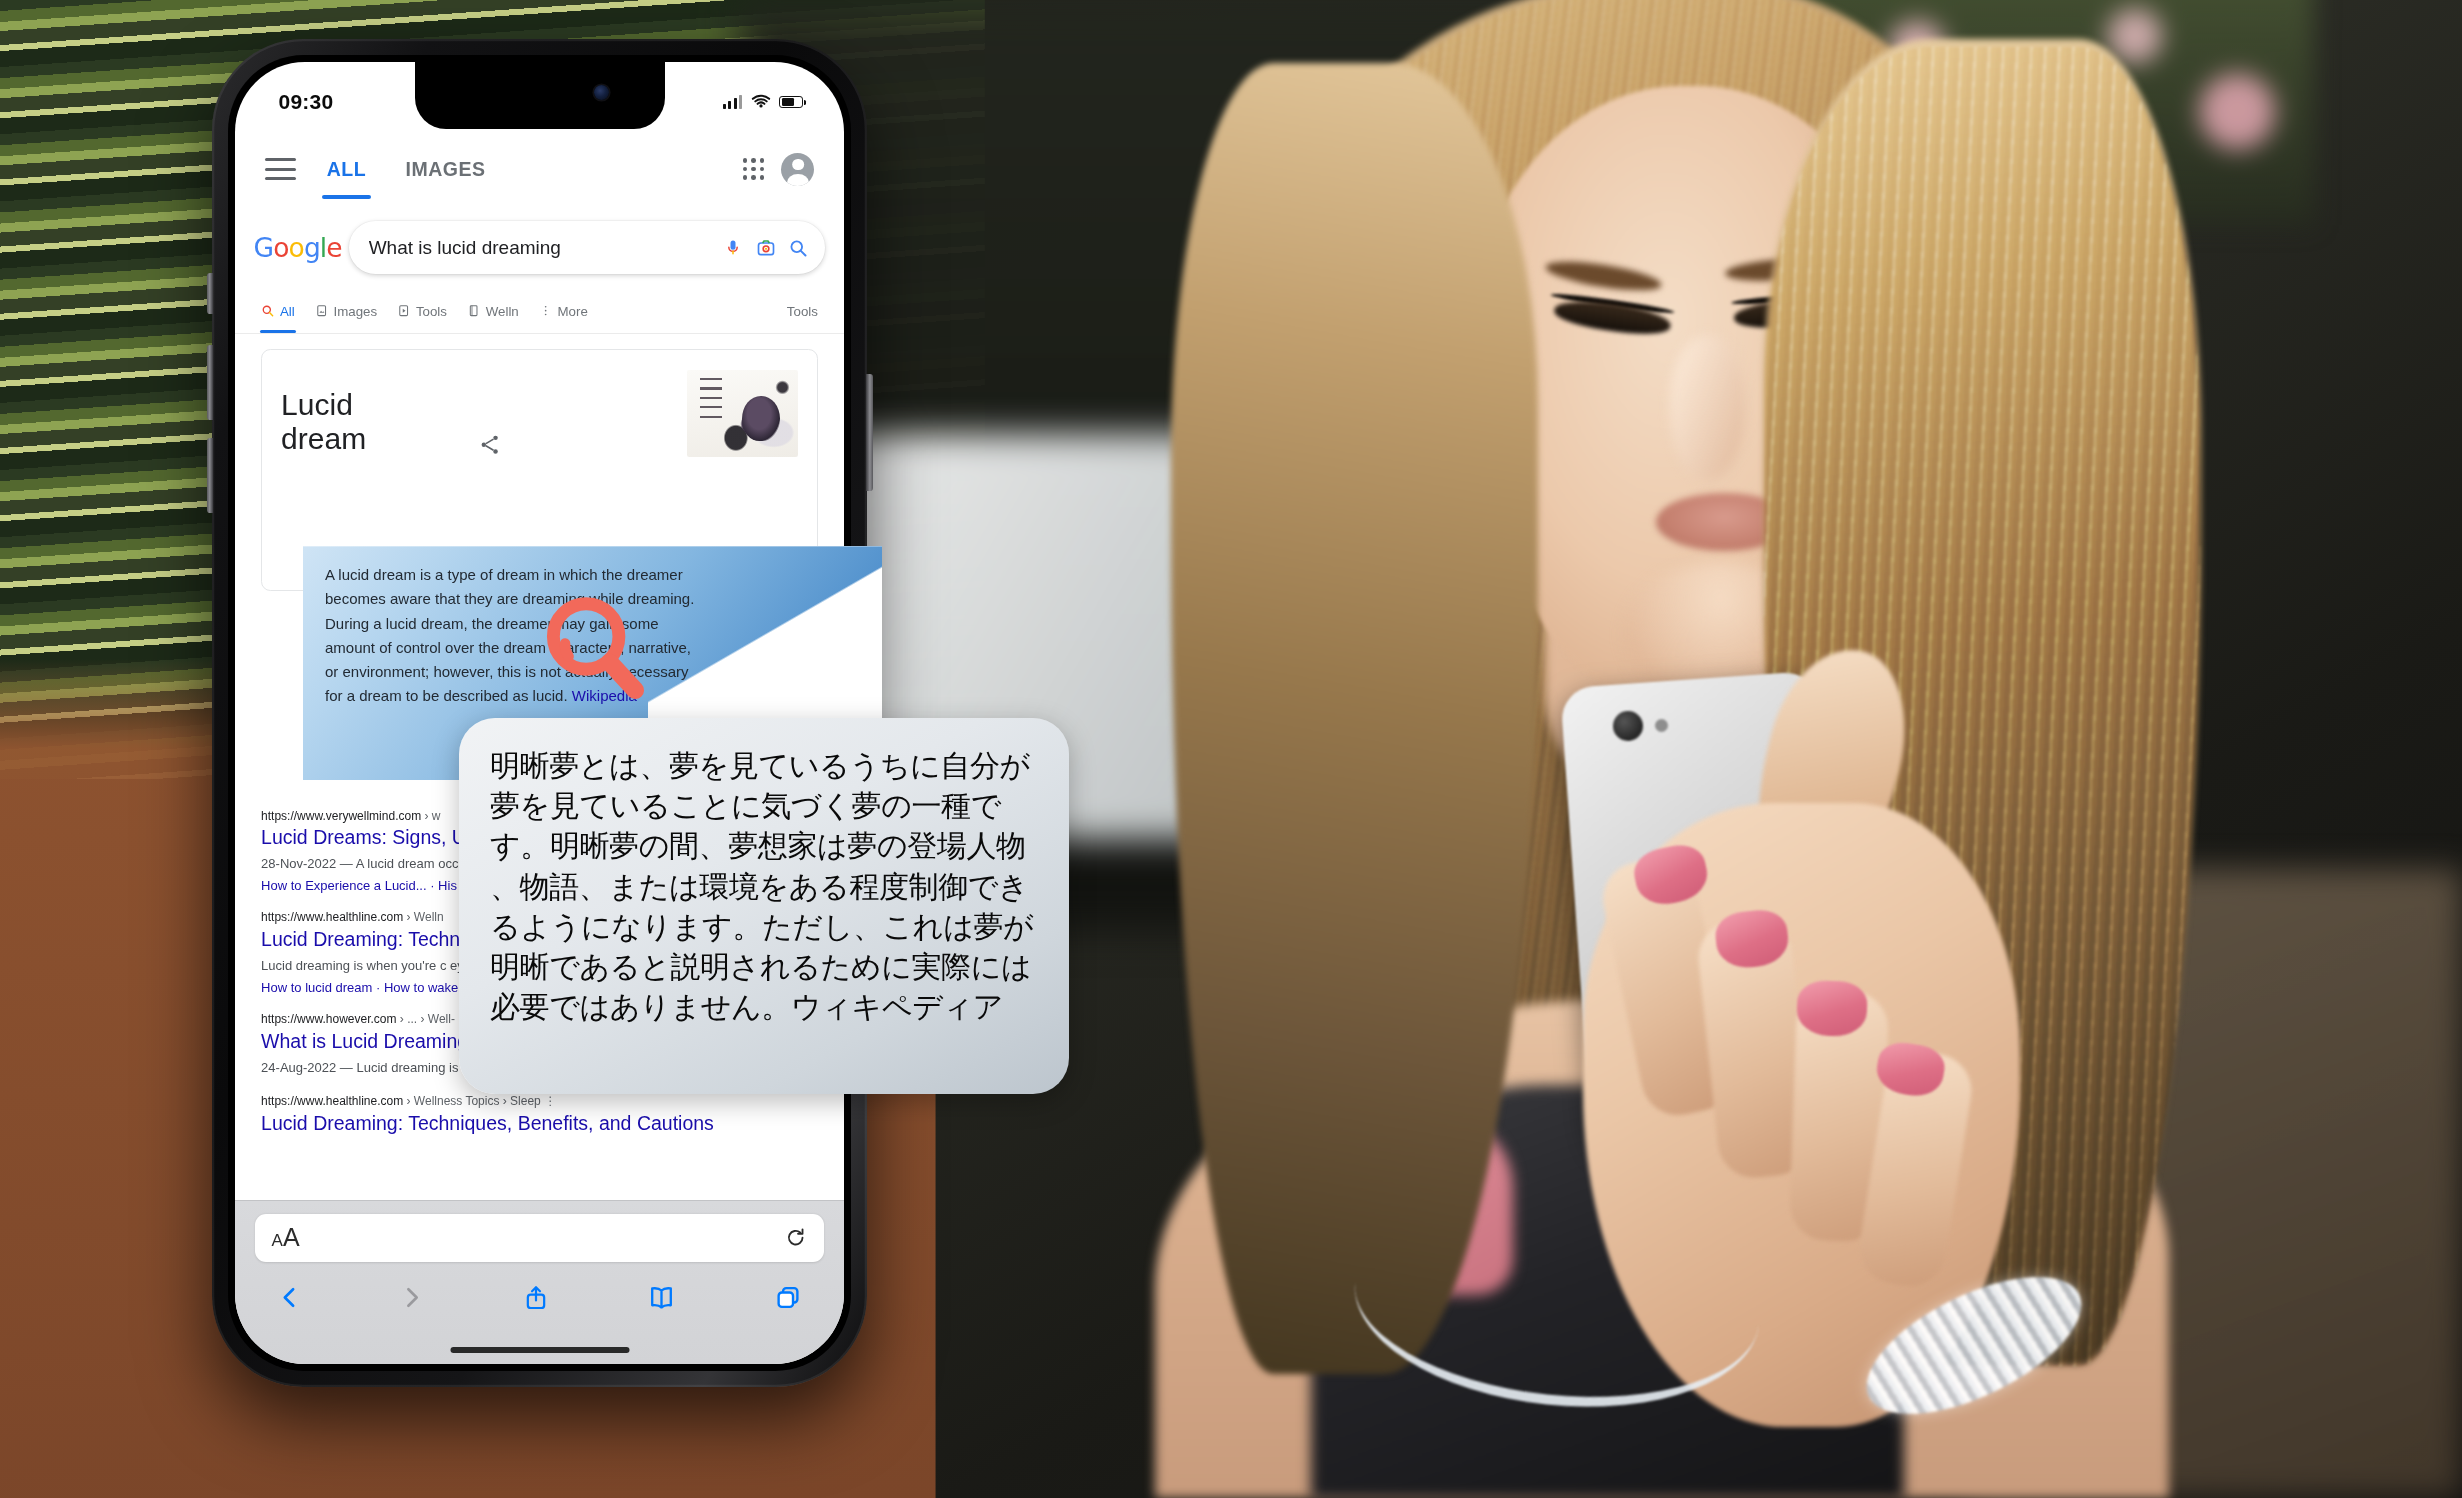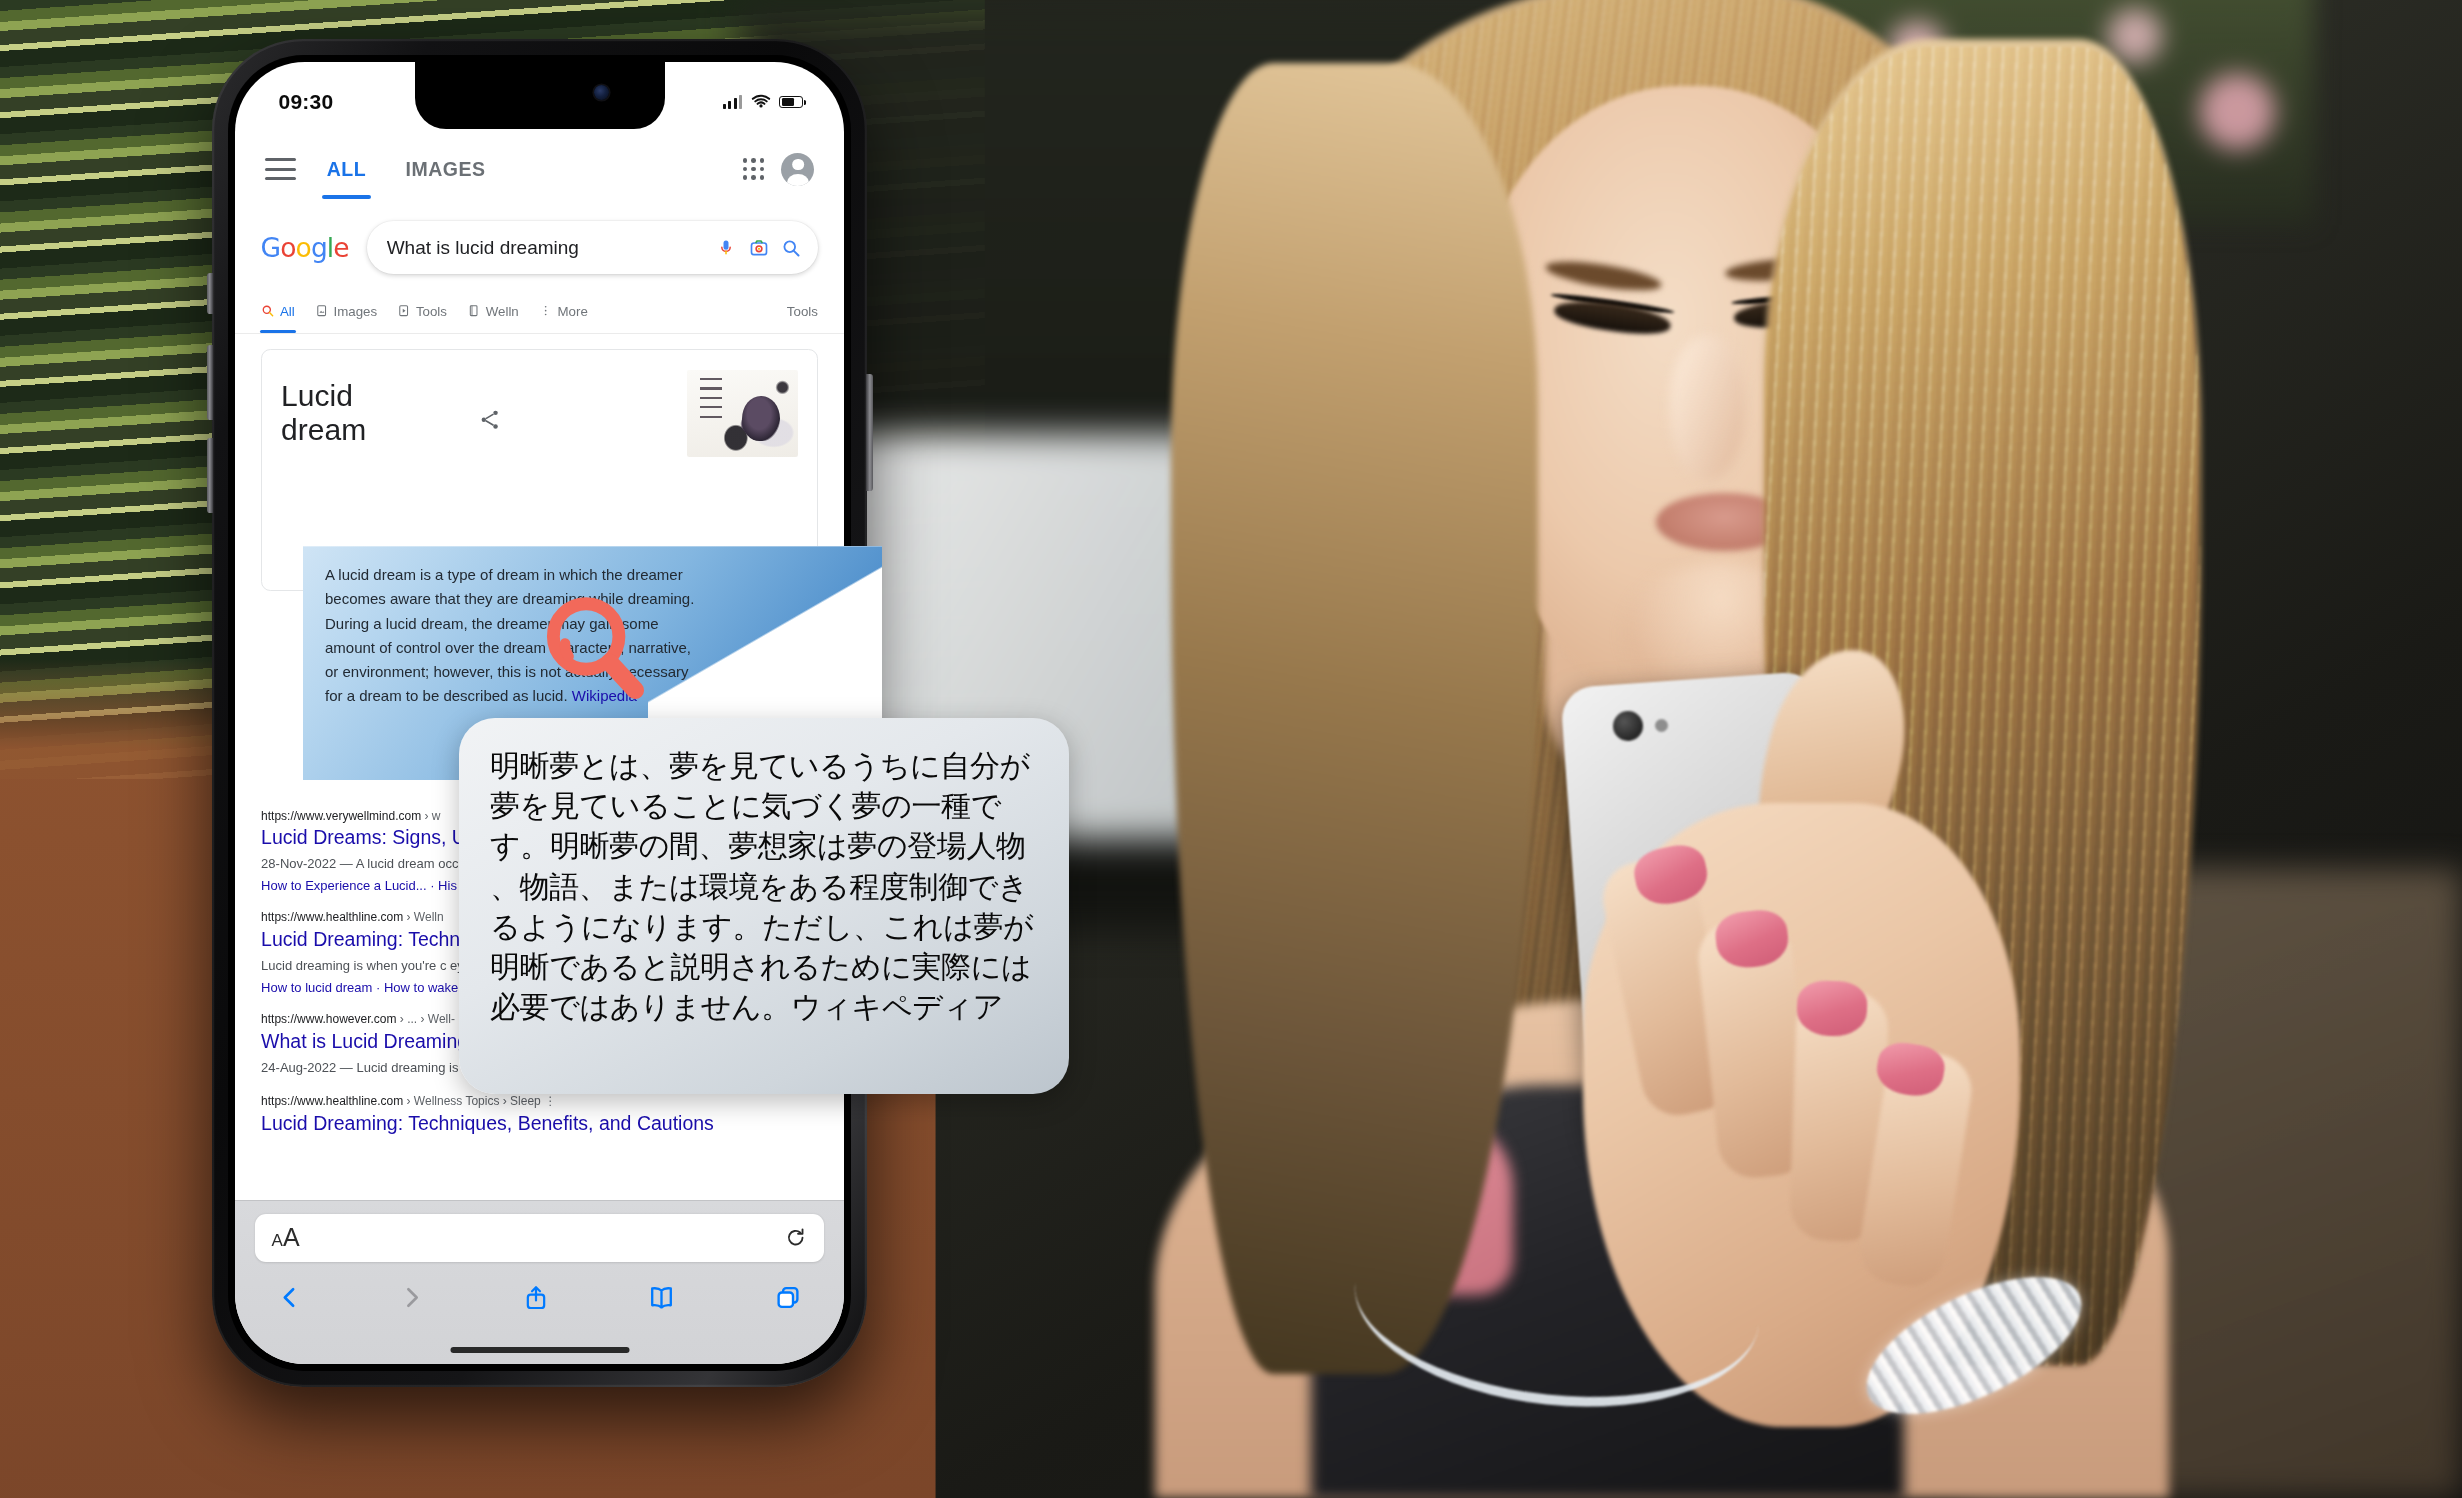--- a/index.html
+++ b/index.html
@@ -249,21 +249,21 @@
   .tab-top.active::after { content:''; position:absolute; bottom:11px; left:0; right:0; height:3.9px; background:#1a73e8; border-radius:2.3px; }
   .hdr-right { margin-left:auto; display:flex; align-items:center; gap: 17px; }
   .grid-dots { display:grid; grid-template-columns: repeat(3, 4.7px); gap:3.9px; }
   .grid-dots i { width:4.7px; height:4.7px; background:#5f6368; border-radius:50%; display:block; }
   .avatar { width:33px; height:33px; border-radius:50%; background:#9aa0a6; position:relative; overflow:hidden; }
   .avatar::before { content:''; position:absolute; left:50%; transform:translateX(-50%); top:6.2px; width:11.7px; height:11.7px; background:#fff; border-radius:50%; }
   .avatar::after { content:''; position:absolute; left:50%; transform:translateX(-50%); bottom:-5.5px; width:22px; height:17px; background:#fff; border-radius:50% 50% 0 0; }
 
   
   .search-row { position:absolute; top: 153px; left:0; right:0; height: 66px;
-    display:flex; align-items:center; padding: 0 26px; gap: 18px; z-index: 20; }
+    display:flex; align-items:center; padding: 0 19px; gap: 7px; z-index: 20; }
   .glogo { font-size: 26.5px; font-weight: 500; letter-spacing:-0.9px; font-family:"DejaVu Sans", sans-serif; }
   .glogo .b{color:#4285F4} .glogo .r{color:#EA4335} .glogo .y{color:#FBBC05} .glogo .g{color:#34A853}
   .searchbar {
     flex: 1; height: 53px; background:#fff; border-radius: 28px;
     box-shadow: 0 1.6px 5.5px rgba(0,0,0,.18), 0 0 0 0.8px rgba(0,0,0,.03);
     display:flex; align-items:center; padding: 0 17px 0 20px; gap: 12.5px;
   }
   .q-text { flex:1; font-size: 19px; color:#202124; white-space:nowrap; overflow:hidden; }
   .ic { width: 20px; height: 20px; flex:none; }
 
@@ -277,21 +277,21 @@
   .f-tools { margin-left:auto; font-size:13.3px; color:#70757a; cursor:pointer; }
   .f-ic { width:13.3px; height:13.3px; }
 
   
   .results { position:absolute; top: 273px; left:0; right:0; bottom: 164px; overflow:hidden; z-index:10; background:#fff; }
 
   .kp-card {
     margin: 14px 26.5px 0 26.5px; border:0.8px solid #e4e6e8; border-radius: 9.4px;
     background:#fff; padding: 20px 19px 0 19px; position:relative; overflow:hidden;
   }
-  .kp-top { display:flex; align-items:center; }
+  .kp-top { display:flex; align-items:flex-end; }
   .kp-title { font-size: 30px; line-height: 1.14; color:#202124; font-weight:400; max-width: 164px; }
   .kp-share { margin-left: 33px; margin-top: 14px; }
   .kp-thumb {
     margin-left:auto; width: 111px; height: 87px; border-radius: 2.3px; flex:none;
     background:
       radial-gradient(ellipse at 62% 62%, rgba(60,46,70,.95) 0 14%, transparent 16%),
       radial-gradient(ellipse at 44% 78%, rgba(30,28,34,.9) 0 12%, transparent 14%),
       radial-gradient(ellipse at 78% 72%, rgba(225,222,228,.95) 0 15%, transparent 17%),
       radial-gradient(circle at 86% 20%, rgba(40,36,44,.9) 0 4%, transparent 6%),
       linear-gradient(170deg,#fbfaf7,#efece6);

